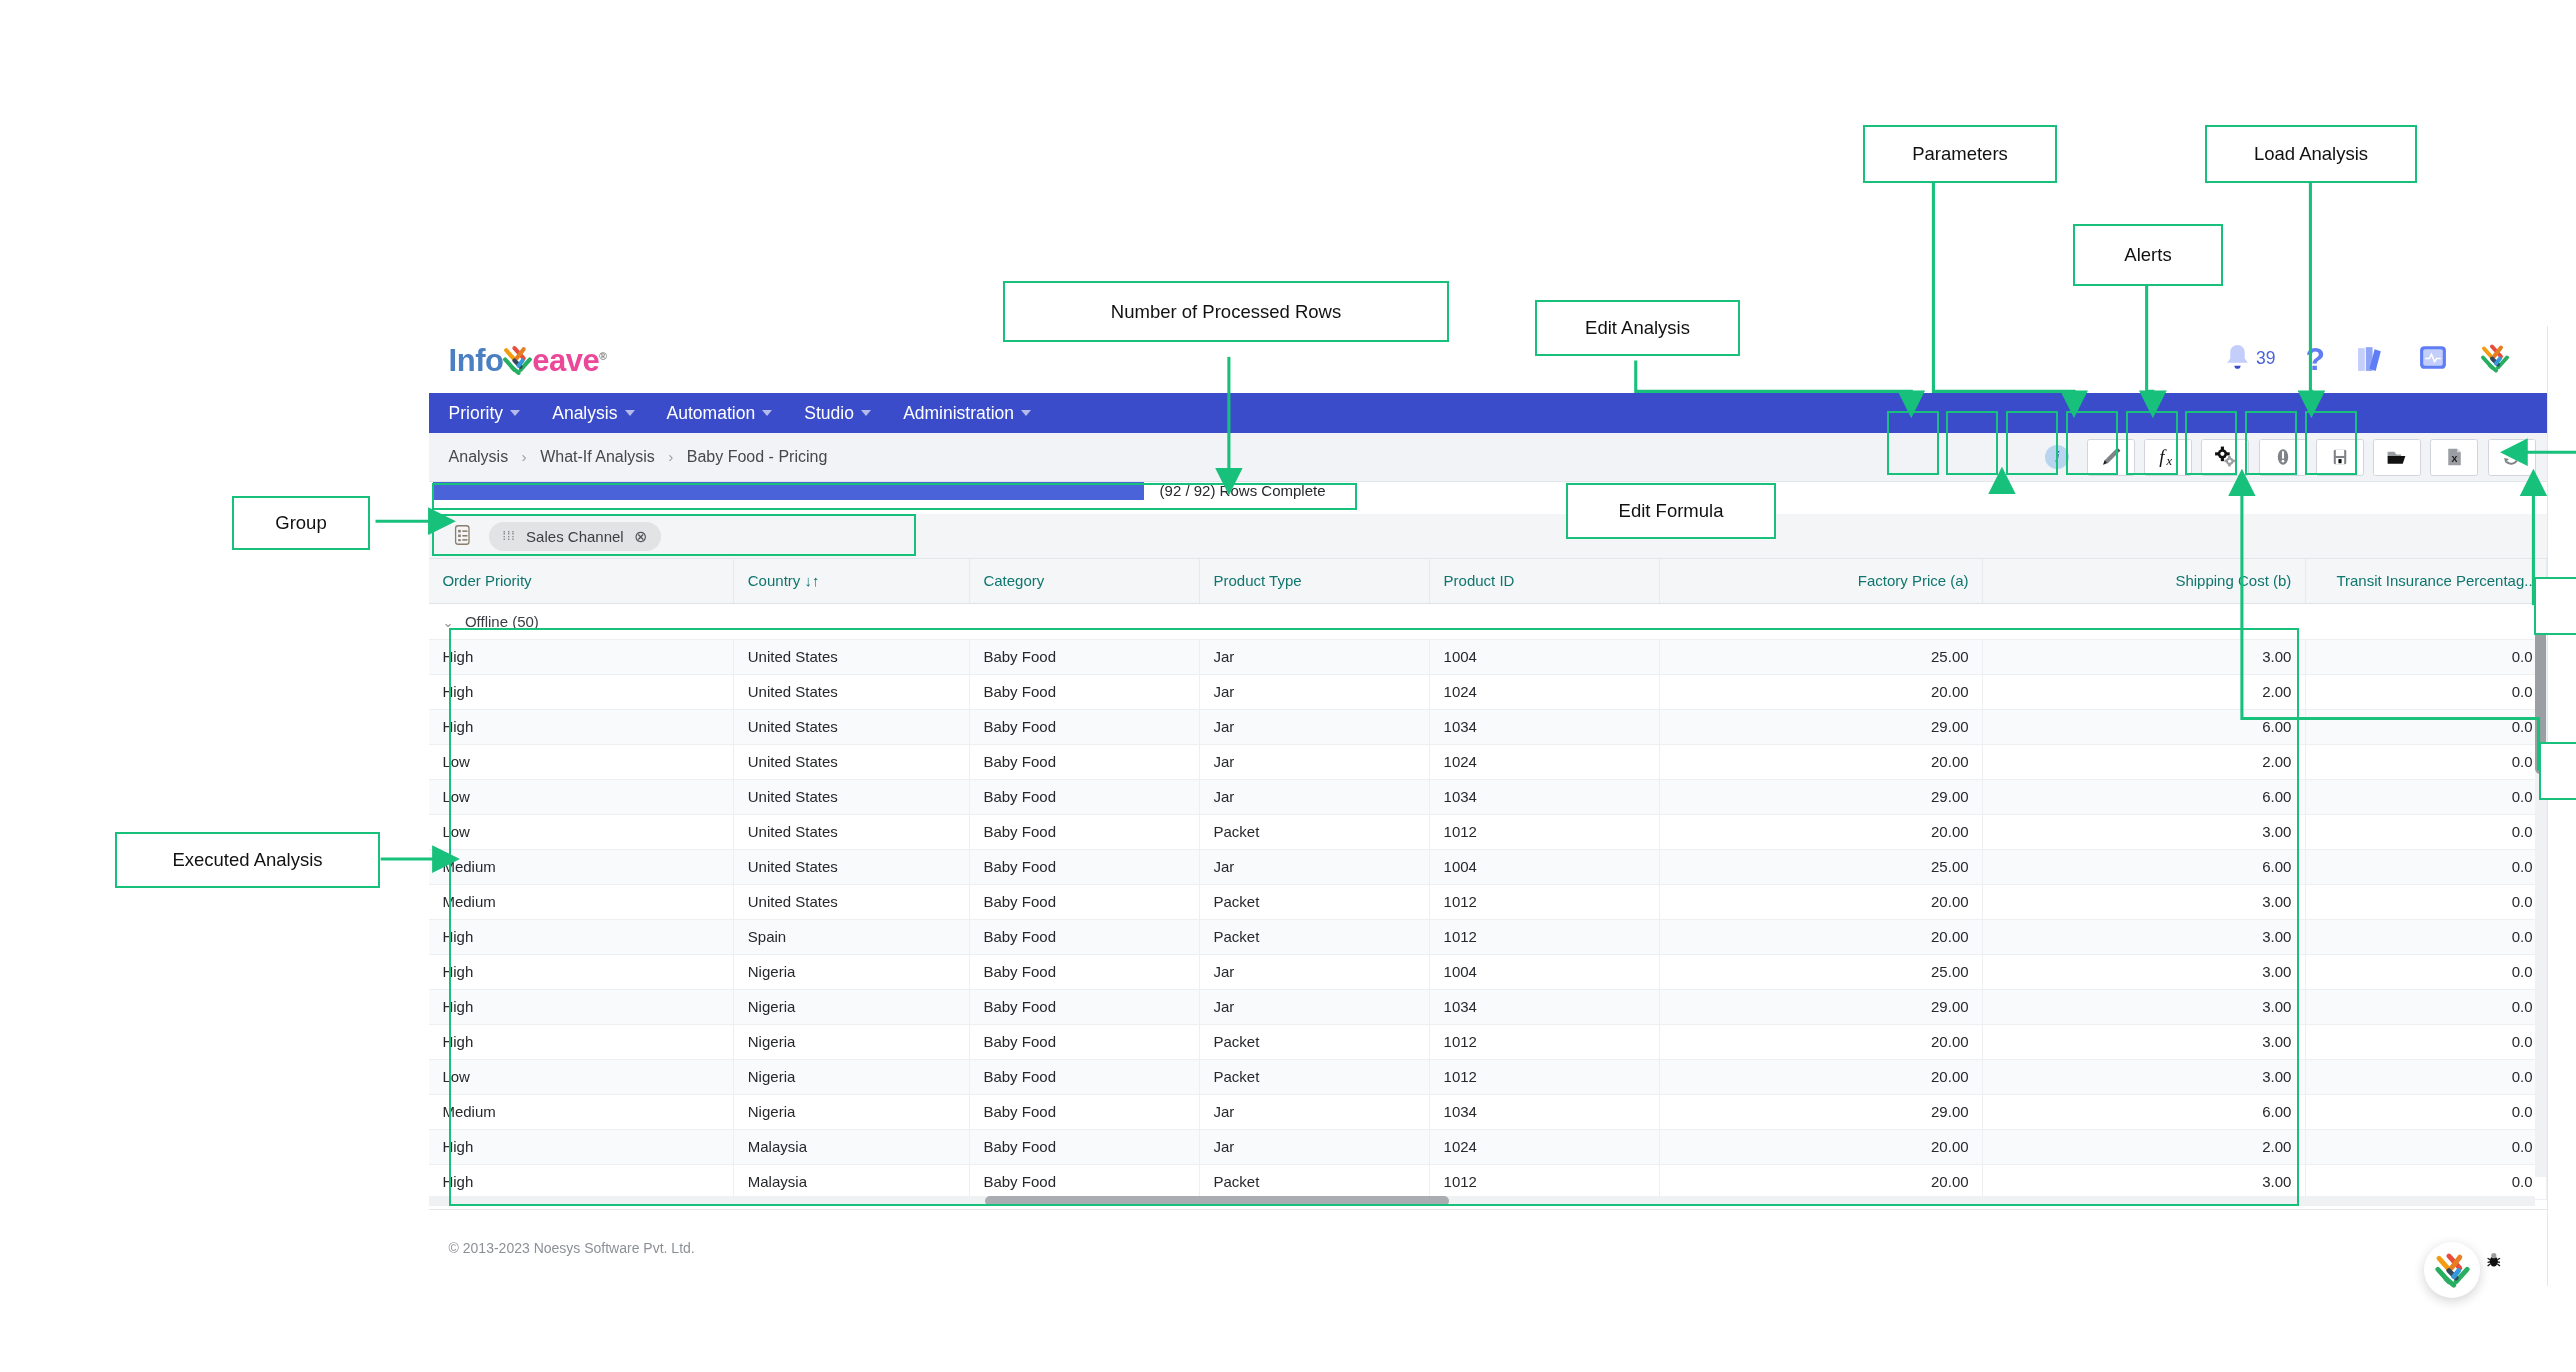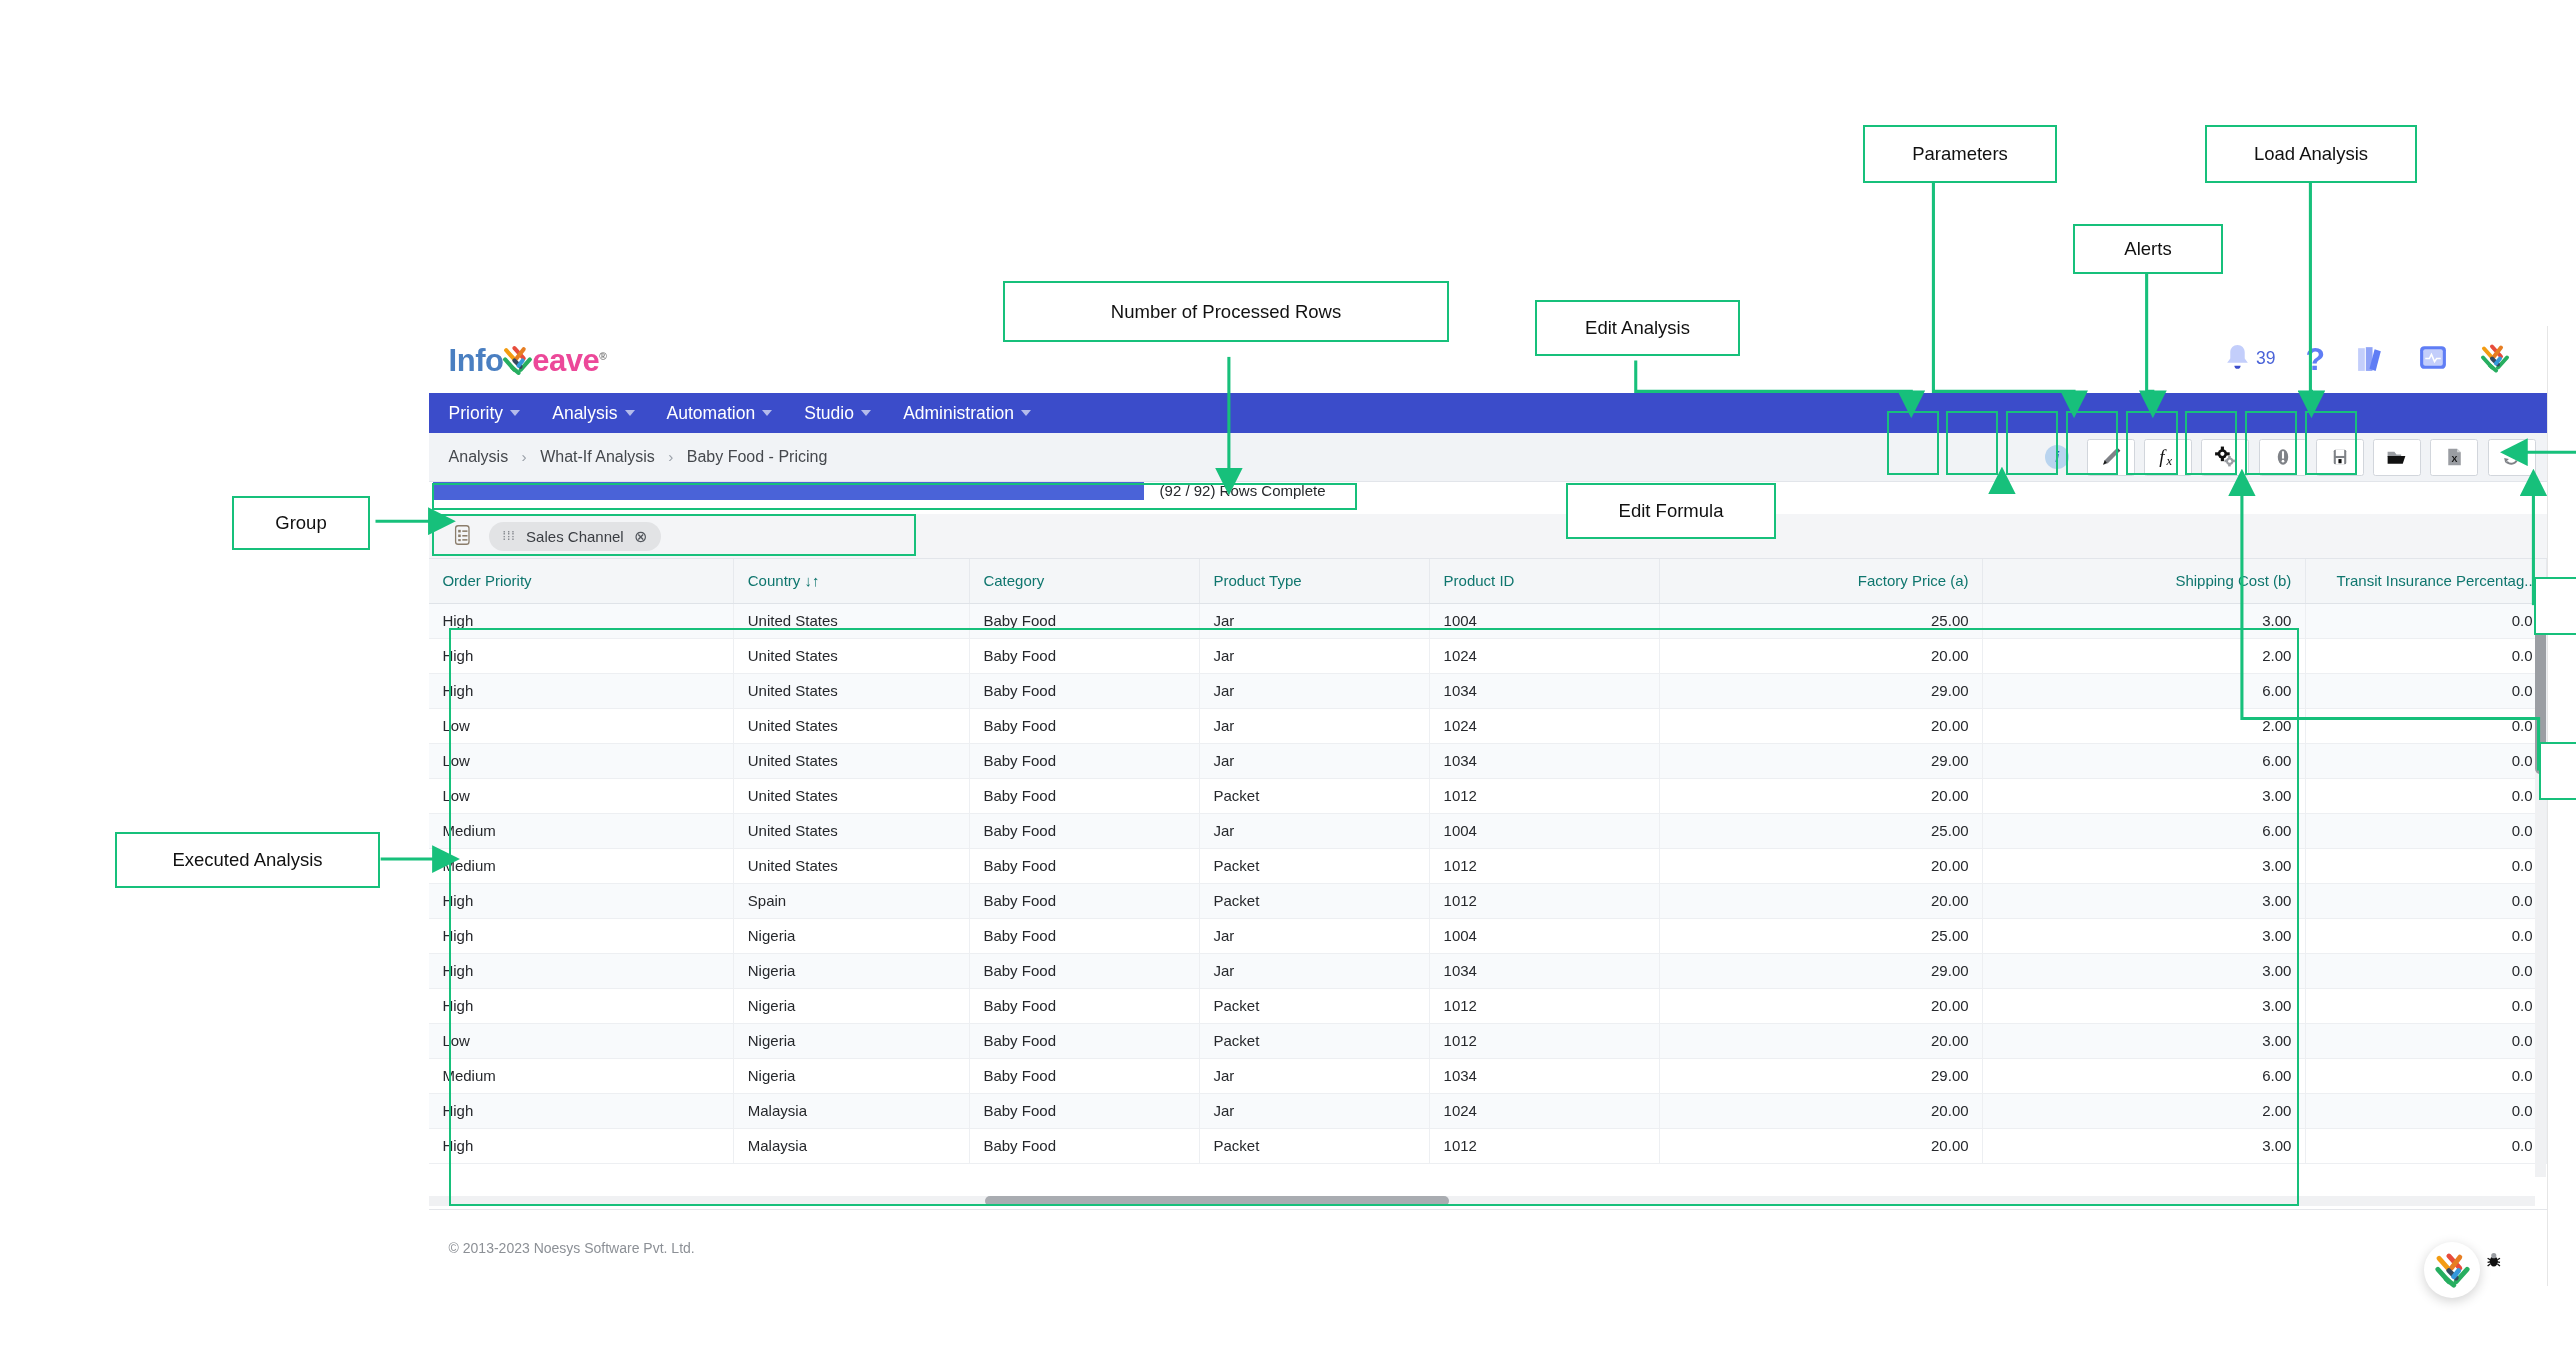--- a/index.html
+++ b/index.html
@@ -417,20 +417,25 @@
             <th>Country ↓↑</th>
             <th>Category</th>
             <th>Product Type</th>
             <th>Product ID</th>
             <th class="num">Factory Price (a)</th>
             <th class="num">Shipping Cost (b)</th>
             <th class="num">Transit Insurance Percentag..</th>
           </tr>
         </thead>
         <tbody id="tbody">
+          <tr class="grouprow">
+            <td colspan="8">
+              <span class="gcaret">⌄</span><span>Offline (50)</span>
+            </td>
+          </tr>
         <tr class="alt">
               <td>High</td>
               <td>United States</td>
               <td>Baby Food</td>
               <td>Jar</td>
               <td>1004</td>
               <td class="num">25.00</td>
               <td class="num">3.00</td>
               <td class="num">0.0</td>
             </tr>
@@ -666,21 +671,21 @@
   <div class="hl" style="left:2185px; top:411px; width:52px; height:64px;"></div>
   <div class="hl" style="left:2245px; top:411px; width:52px; height:64px;"></div>
   <div class="hl" style="left:2305px; top:411px; width:52px; height:64px;"></div>
 
   <div class="ann" style="left:1863px; top:125px;  width:194px; height:58px;">
       <span>Parameters</span>
     </div>
   <div class="ann" style="left:2205px; top:125px;  width:212px; height:58px;">
       <span>Load Analysis</span>
     </div>
-  <div class="ann" style="left:2073px; top:224px;  width:150px; height:50px;">
+  <div class="ann" style="left:2073px; top:224px;  width:150px; height:62px;">
       <span>Alerts</span>
     </div>
   <div class="ann" style="left:1003px; top:281px;  width:446px; height:61px;">
       <span>Number of Processed Rows</span>
     </div>
   <div class="ann" style="left:1535px; top:300px;  width:205px; height:56px;">
       <span>Edit Analysis</span>
     </div>
   <div class="ann" style="left:1566px; top:483px;  width:210px; height:56px;">
       <span>Edit Formula</span>

